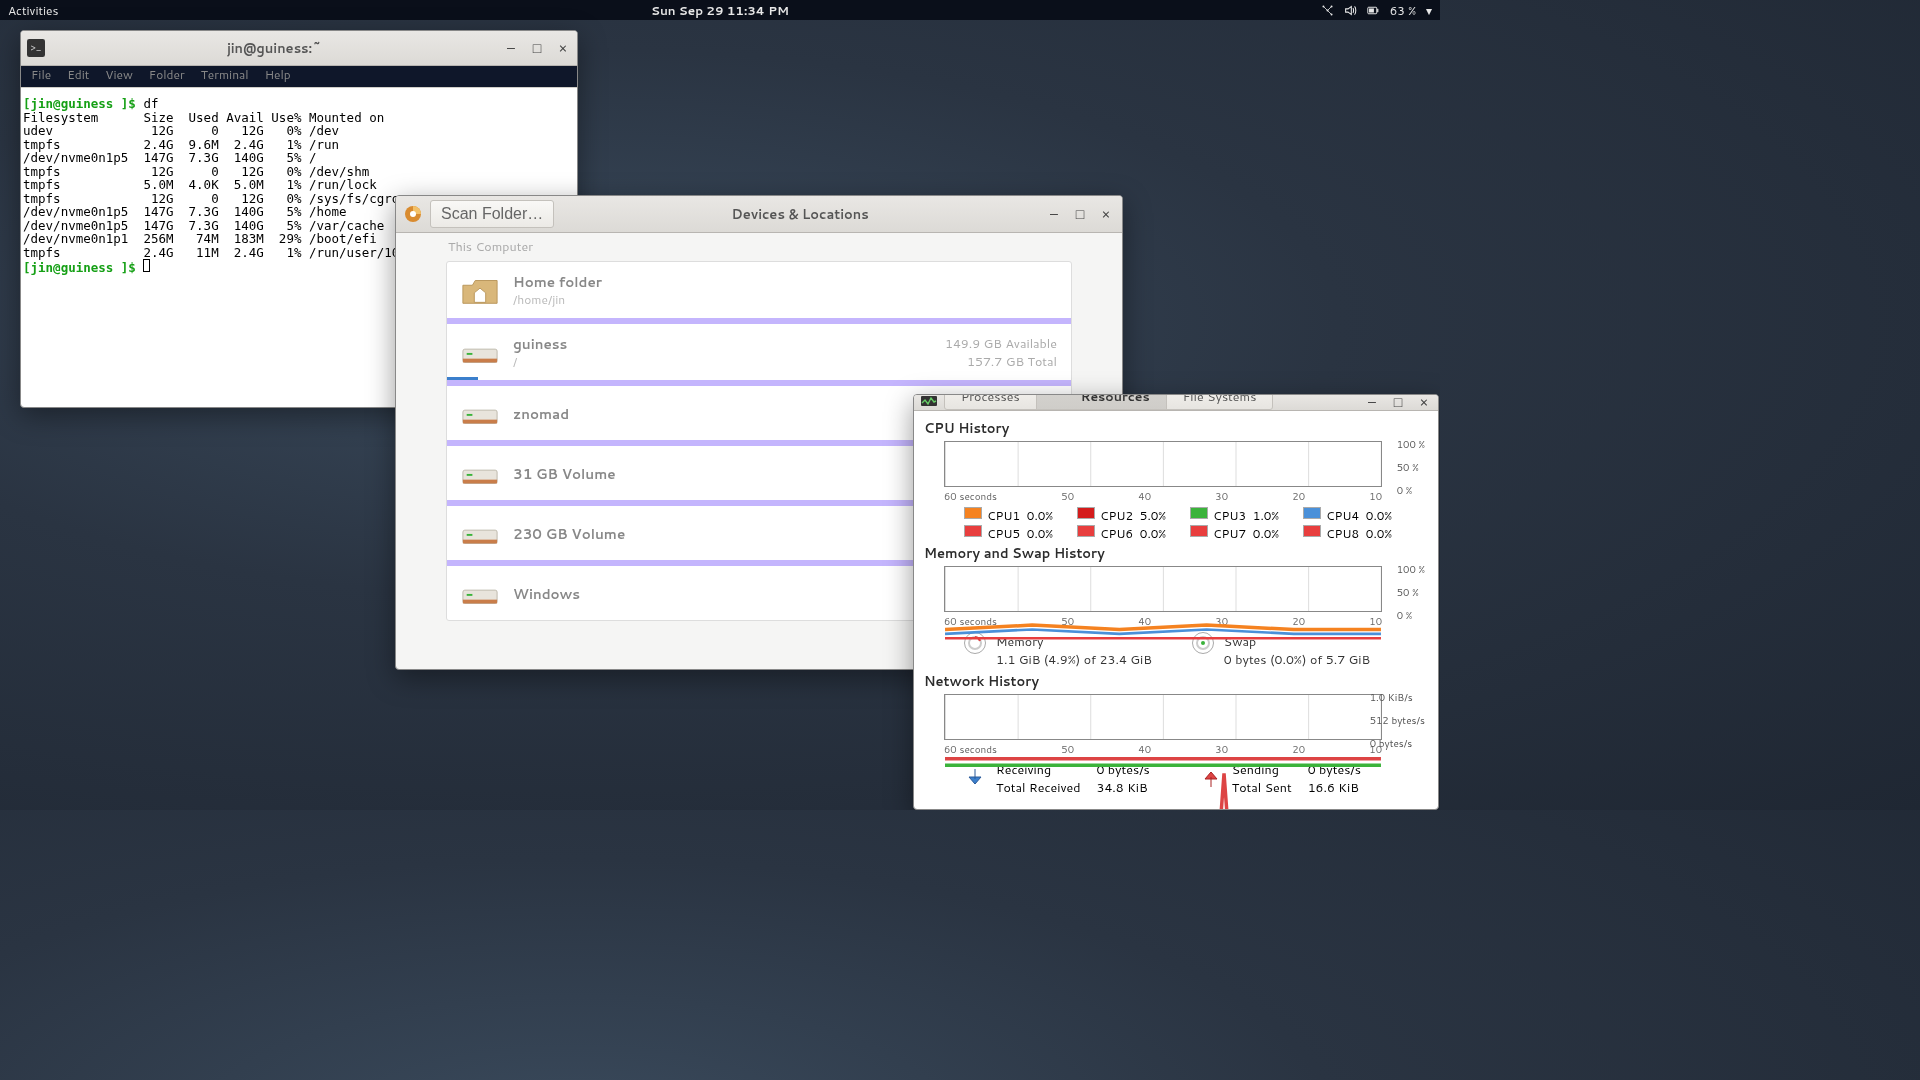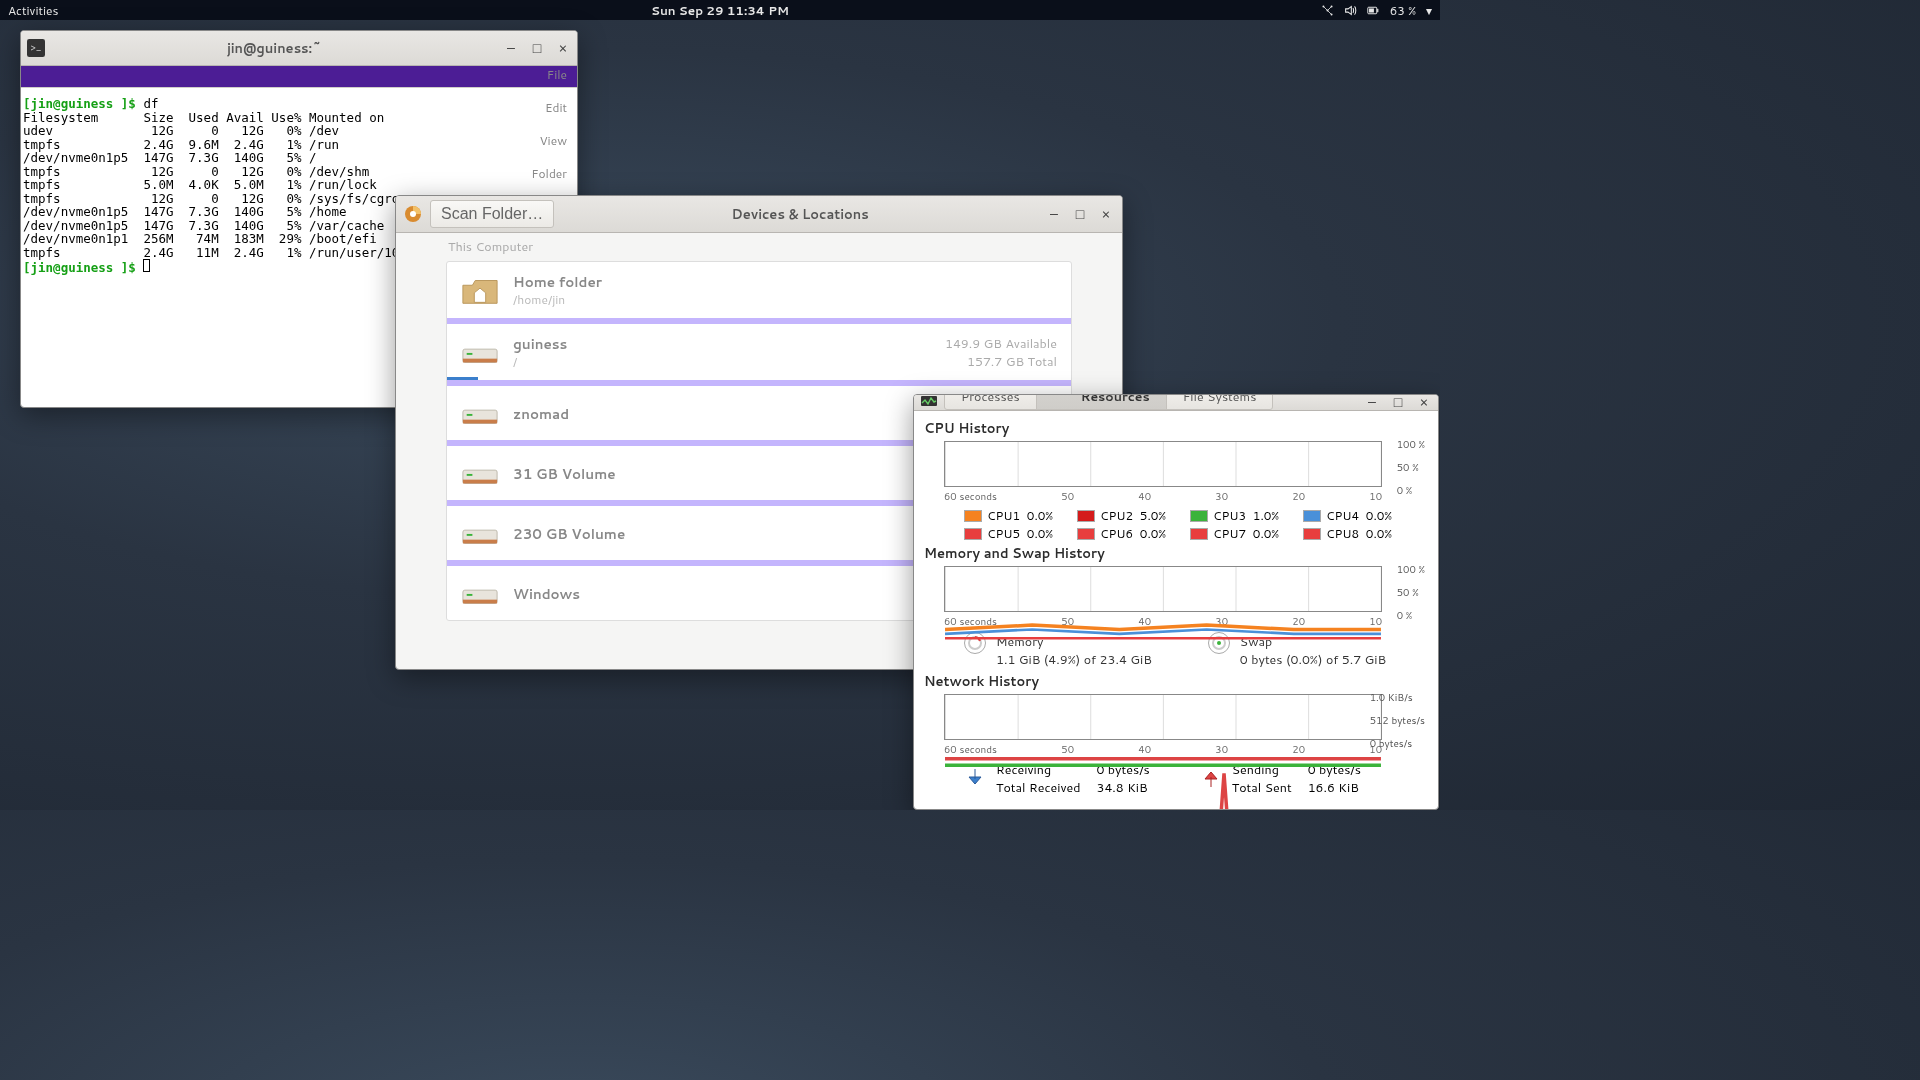--- a/index.html
+++ b/index.html
@@ -14,21 +14,21 @@
 
 
 .window { position: absolute; background: #f5f5f4; border: 1px solid #888; border-radius: 4px; box-shadow: 0 8px 28px rgba(0,0,0,0.4); overflow: hidden; }
 .titlebar { height: 35px; background: linear-gradient(#e9e7e4, #dcdad6); border-bottom: 1px solid #b8b5b1; display: flex; align-items: center; padding: 0 6px; }
 .titlebar .window-title { flex: 1; text-align: center; font-weight: 600; color: #555; font-size: 13px; }
 .win-controls { display: flex; gap: 10px; align-items: center; }
 .win-btn { width: 16px; height: 16px; display: flex; align-items: center; justify-content: center; color: #444; cursor: pointer; font-size: 14px; }
 
 
 .terminal-window { left: 20px; top: 30px; width: 558px; height: 378px; background: #fff; }
-.terminal-menubar { height: 22px; background: #4c1d95; border-bottom: 1px solid #d0cec9; display: flex; gap: 16px; padding: 0 10px; align-items: flex-end; color: #888; font-size: 12px; flex-direction: column; }
+.terminal-menubar { height: 22px; background: #0f172a; border-bottom: 1px solid #d0cec9; display: flex; gap: 16px; padding: 0 10px; align-items: flex-start; color: #888; font-size: 12px; }
 .terminal-body { background: #fff; font-family: "DejaVu Sans Mono", monospace; font-size: 12.5px; line-height: 1.08; padding: 9px 2px; color: #000; white-space: pre; }
 .prompt-green { color: #16a016; font-weight: bold; }
 .cursor { display: inline-block; width: 7px; height: 13px; border: 1px solid #000; }
 
 
 .disk-window { left: 395px; top: 195px; width: 728px; height: 475px; }
 .disk-header { display: flex; align-items: center; gap: 8px; height: 37px; padding: 0 8px; background: linear-gradient(#e9e7e4, #dcdad6); border-bottom: 1px solid #b8b5b1; }
 .app-icon { width: 18px; height: 18px; }
 .scan-btn { background: linear-gradient(#f9f8f6,#eceae6); border: 1px solid #c4c1bc; border-radius: 3px; padding: 4px 10px; color: #666; font-size: 16px; }
 .disk-body { padding: 2px 50px; overflow: auto; height: calc(100% - 37px); }
@@ -52,23 +52,23 @@
 .tab:last-child { border-right: none; }
 .tab.active { background: linear-gradient(#d6d4d0, #cfcdc9); color: #333; font-weight: 700; padding-left: 44px; }
 .sysmon-body { padding: 6px 10px 8px 10px; font-size: 12px; }
 .sm-h { font-weight: 700; font-size: 13px; color: #2c2c2c; margin: 2px 0 4px 0; }
 .chart-box { border: 1px solid #888; height: 46px; position: relative; background: #fff; margin-left: 20px; margin-right: 46px; }
 .chart-grid { position: absolute; inset: 0; background-image: linear-gradient(to right, #ddd 1px, transparent 1px); background-size: 16.66% 100%; }
 .chart-ylabels { position: absolute; right: -44px; top: -3px; font-size: 10px; color: #555; line-height: 1; }
 .chart-ylabels div { height: 23px; }
 .chart-xaxis { display: flex; justify-content: space-between; font-size: 10px; color: #666; margin: 2px 46px 4px 20px; }
 .cpu-legend { display: grid; grid-template-columns: repeat(4, 1fr); gap: 1px 8px; margin: 3px 20px 2px 40px; font-size: 12px; }
-.legend-item { display: flex; align-items: center; gap: 5px; }
+.legend-item { display: flex; align-items: flex-start; gap: 5px; }
 .swatch { width: 18px; height: 12px; border: 1px solid #aaa; display:inline-block; }
-.memswap { display: flex; gap: 56px; margin: 4px 0 4px 40px; font-size: 12.5px; }
+.memswap { display: flex; gap: 40px; margin: 4px 0 4px 40px; font-size: 12.5px; }
 .memswap .item { display: flex; gap: 10px; }
 .bullet { width: 22px; height: 22px; border-radius: 50%; border: 1px solid #aaa; display:flex; align-items:center; justify-content:center; }
 .netstats { display: flex; gap: 50px; margin: 4px 0 0 40px; font-size: 12.5px; }
 .netstats .col { display: grid; grid-template-columns: auto auto; column-gap: 16px; row-gap: 0px; }
 .arrow { width: 22px; height: 22px; }
 .chart-line { position:absolute; inset:0; }
 </style>
 </head>
 <body>
 

